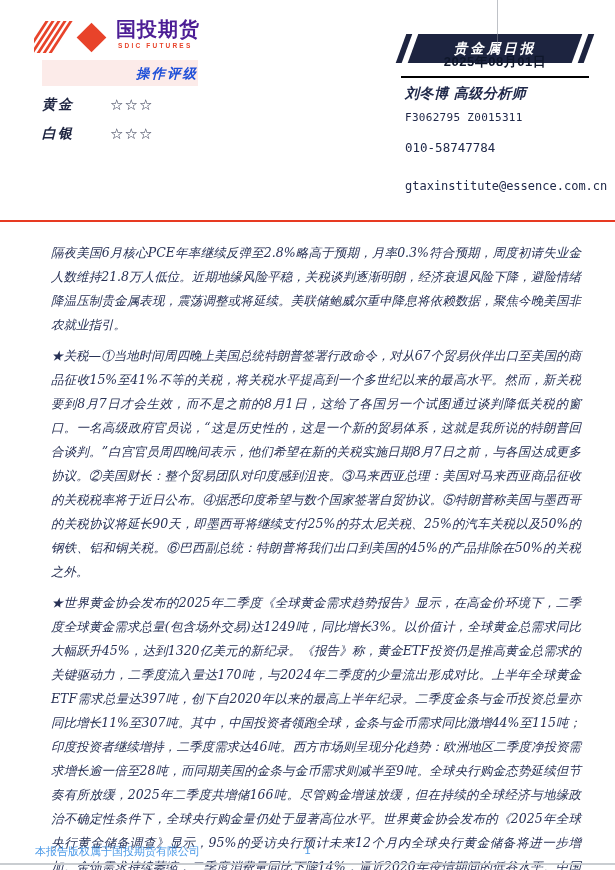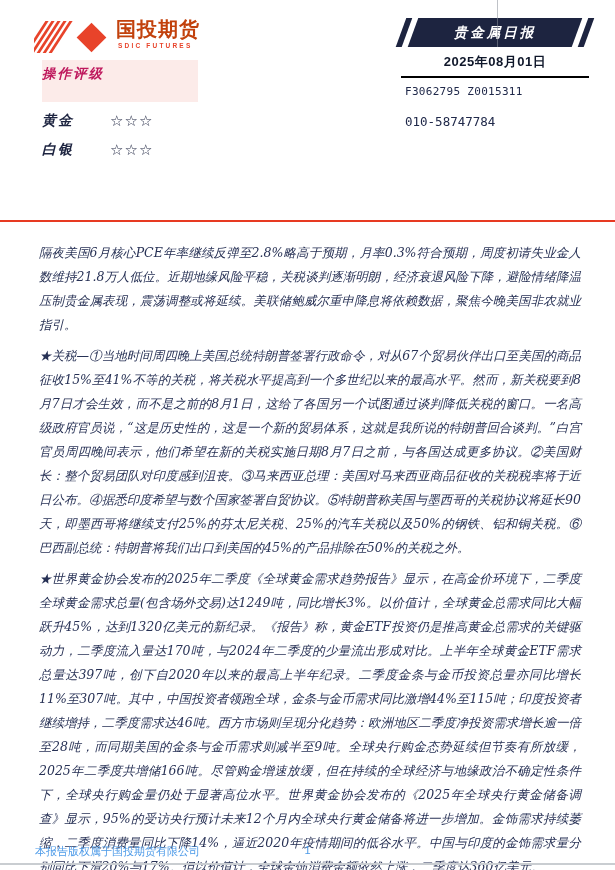--- a/index.html
+++ b/index.html
@@ -6,50 +6,50 @@
   .page{
     position:relative;width:615px;height:870px;background:#ffffff;
     overflow:hidden;font-family:"Liberation Sans",sans-serif;
   }
   
   .logo{position:absolute;left:34px;top:17px;display:flex;align-items:flex-start;}
   .logo-mark{width:78px;height:42px;}
   .logo-text{margin-left:4px;display:flex;flex-direction:column;}
   .logo-cn{
     font-family:"DejaVu Serif",serif;font-weight:bold;font-size:20px;
-    color:#c2410c;letter-spacing:1px;line-height:24px;
+    color:#4c1d95;letter-spacing:1px;line-height:24px;
   }
   .logo-en{
     color:#e8432a;font-size:6.5px;font-weight:bold;letter-spacing:2.2px;
     margin-top:1px;padding-left:2px;
   }
   
-  .banner{position:absolute;left:399px;top:18px;width:192px;height:34px;}
+  .banner{position:absolute;left:399px;top:34px;width:192px;height:34px;}
   .banner-piece{position:absolute;top:0;height:29px;background:#1d2440;transform:skewX(-20deg);}
   .banner-sliver-left{left:2px;width:6px;}
   .banner-main{left:14px;width:164px;}
   .banner-sliver-right{right:2px;width:6px;}
   .banner-title{
     position:absolute;left:14px;width:164px;top:0;height:29px;
     display:flex;align-items:center;justify-content:center;
     color:#ffffff;font-family:"DejaVu Serif",serif;font-style:italic;
     font-weight:bold;font-size:13.5px;letter-spacing:3px;
   }
   .scan-artifact{position:absolute;left:497px;top:0;width:1px;height:47px;background:#8a8f99;opacity:.55;}
   
   .date-block{
     position:absolute;left:401px;top:53px;width:188px;text-align:center;
     color:#0f172a;font-weight:bold;font-size:13px;letter-spacing:.5px;
     padding-bottom:5px;border-bottom:2px solid #000000;
   }
   
   .rating{position:absolute;left:42px;top:60px;width:156px;}
   .rating-title{
-    background:#fcebe9;color:#be185d;font-family:"DejaVu Serif",serif;font-style:italic;
-    font-weight:bold;font-size:13.5px;text-align:left;height:42px;line-height:26px;
+    background:#fcebe9;color:#1d4ed8;font-family:"DejaVu Serif",serif;font-style:italic;
+    font-weight:bold;font-size:13.5px;text-align:right;height:26px;line-height:26px;
     letter-spacing:2px;
   }
   .rating-row{display:flex;margin-top:9px;height:20px;align-items:center;}
   .rating-label{
     width:68px;color:#1d2440;font-family:"DejaVu Serif",serif;font-style:italic;
     font-weight:bold;font-size:14px;letter-spacing:2px;
   }
   .rating-stars{color:#1d2440;font-size:15px;letter-spacing:1px;}
   
   .analysts{position:absolute;left:405px;top:84px;width:200px;color:#20294a;}
@@ -68,21 +68,21 @@
   .an-email{font-family:"DejaVu Sans Mono",monospace;font-size:12px;line-height:16px;}
   
   .rule-red{position:absolute;left:0;top:220px;width:615px;height:2px;background:#e73a22;}
   .footer-rule{position:absolute;left:0;top:863px;width:615px;height:2px;background:#c9cdd1;}
   
   .body-text{
     position:absolute;left:35px;top:241px;width:546px;
     color:#273155;font-family:"DejaVu Serif",serif;font-style:italic;
     font-size:12.5px;line-height:24px;text-align:justify;
   }
-  .body-text p{margin:0 0 7px 4px;}
+  .body-text p{margin:0 0 7px 16px;}
   
   .footer{position:absolute;left:0;top:844px;width:615px;height:16px;font-size:11px;color:#4c9ae8;}
   .footer-left{position:absolute;left:35px;top:0;}
   .footer-page{position:absolute;left:0;width:615px;text-align:center;top:0;}
   .footer-right{position:absolute;right:35px;top:0;}
 </style>
 </head>
 <body>
 
 <div class="page">
@@ -120,22 +120,24 @@
       <span class="rating-label">黄金</span>
       <span class="rating-stars">☆☆☆</span>
     </div>
     <div class="rating-row">
       <span class="rating-label">白银</span>
       <span class="rating-stars">☆☆☆</span>
     </div>
   </div>
 
   <div class="analysts">
+    <div class="an-name">刘冬博 高级分析师</div>
     <div class="an-code">F3062795 Z0015311</div>
     <div class="an-phone">010-58747784</div>
+    <div class="an-email">gtaxinstitute@essence.com.cn</div>
   </div>
 
   <div class="rule-red"></div>
 
   <div class="body-text">
     <p>隔夜美国6月核心PCE年率继续反弹至2.8%略高于预期，月率0.3%符合预期，周度初请失业金人数维持21.8万人低位。近期地缘风险平稳，关税谈判逐渐明朗，经济衰退风险下降，避险情绪降温压制贵金属表现，震荡调整或将延续。美联储鲍威尔重申降息将依赖数据，聚焦今晚美国非农就业指引。</p>
     <p>★关税—①当地时间周四晚上美国总统特朗普签署行政命令，对从67个贸易伙伴出口至美国的商品征收15%至41%不等的关税，将关税水平提高到一个多世纪以来的最高水平。然而，新关税要到8月7日才会生效，而不是之前的8月1日，这给了各国另一个试图通过谈判降低关税的窗口。一名高级政府官员说，“这是历史性的，这是一个新的贸易体系，这就是我所说的特朗普回合谈判。”白宫官员周四晚间表示，他们希望在新的关税实施日期8月7日之前，与各国达成更多协议。②美国财长：整个贸易团队对印度感到沮丧。③马来西亚总理：美国对马来西亚商品征收的关税税率将于近日公布。④据悉印度希望与数个国家签署自贸协议。⑤特朗普称美国与墨西哥的关税协议将延长90天，即墨西哥将继续支付25%的芬太尼关税、25%的汽车关税以及50%的钢铁、铝和铜关税。⑥巴西副总统：特朗普将我们出口到美国的45%的产品排除在50%的关税之外。</p>
     <p>★世界黄金协会发布的2025年二季度《全球黄金需求趋势报告》显示，在高金价环境下，二季度全球黄金需求总量(包含场外交易)达1249吨，同比增长3%。以价值计，全球黄金总需求同比大幅跃升45%，达到1320亿美元的新纪录。《报告》称，黄金ETF投资仍是推高黄金总需求的关键驱动力，二季度流入量达170吨，与2024年二季度的少量流出形成对比。上半年全球黄金ETF需求总量达397吨，创下自2020年以来的最高上半年纪录。二季度金条与金币投资总量亦同比增长11%至307吨。其中，中国投资者领跑全球，金条与金币需求同比激增44%至115吨；印度投资者继续增持，二季度需求达46吨。西方市场则呈现分化趋势：欧洲地区二季度净投资需求增长逾一倍至28吨，而同期美国的金条与金币需求则减半至9吨。全球央行购金态势延续但节奏有所放缓，2025年二季度共增储166吨。尽管购金增速放缓，但在持续的全球经济与地缘政治不确定性条件下，全球央行购金量仍处于显著高位水平。世界黄金协会发布的《2025年全球央行黄金储备调查》显示，95%的受访央行预计未来12个月内全球央行黄金储备将进一步增加。金饰需求持续萎缩，二季度消费量同比下降14%，逼近2020年疫情期间的低谷水平。中国与印度的金饰需求量分别同比下滑20%与17%。但以价值计，全球金饰消费金额依然上涨，二季度达360亿美元。</p>
   </div>
 

